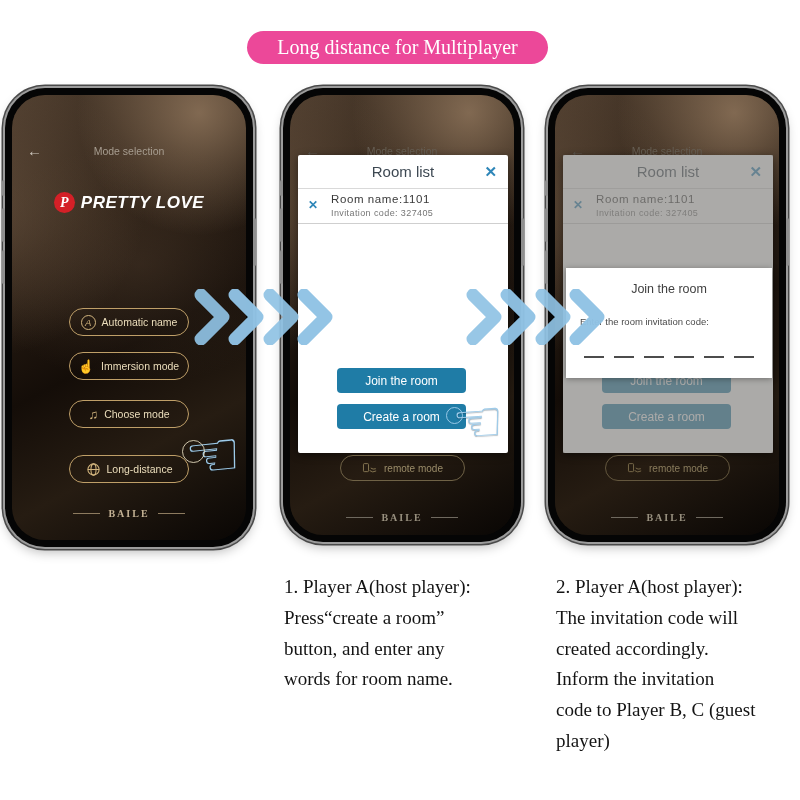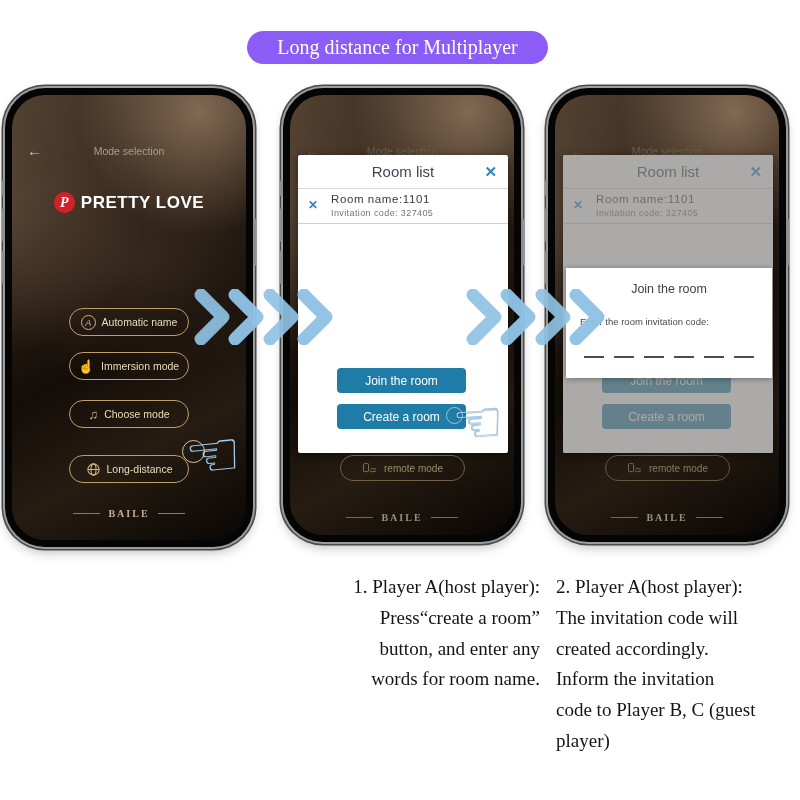--- a/index.html
+++ b/index.html
@@ -2,21 +2,21 @@
 <html><head>
 <meta charset="utf-8">
 <style>
   * { margin:0; padding:0; box-sizing:border-box; }
   html,body { background:#fff; }
   .canvas { position:relative; width:800px; height:800px; background:#ffffff; overflow:hidden;
             font-family:"Liberation Sans", sans-serif; }
 
   
   .banner { position:absolute; left:247px; top:31px; width:301px; height:33px;
-            background:#8b5cf6; border-radius:17px; display:flex; align-items:center; justify-content:center; }
+            background:#ec4899; border-radius:17px; display:flex; align-items:center; justify-content:center; }
   .banner span { color:#ffffff; font-family:"Liberation Serif", serif; font-size:20px; }
 
   
   .phone { position:absolute; background:#050505; border-radius:40px;
            box-shadow:0 0 0 2px #9c9c9c, 0 0 0 3.5px #4a4a4a, 0 5px 12px rgba(0,0,0,.28); z-index:10; }
   .screen { position:absolute; inset:7px; border-radius:33px; overflow:hidden; background:#0d0a07; }
   .swirl { position:absolute; inset:0;
     background:
       radial-gradient(95% 50% at 80% 4%, rgba(158,130,102,.72) 0%, rgba(158,130,102,0) 55%),
       radial-gradient(130% 60% at -15% 26%, rgba(120,96,74,.55) 0%, rgba(120,96,74,0) 55%),
@@ -28,21 +28,21 @@
   .back-ic { position:absolute; left:15px; top:0; font-size:15px; color:#cfc8bf; line-height:20px; }
   .ph-title { position:absolute; left:0; right:0; text-align:center; font-size:10.5px; color:#a79d90; line-height:20px; }
   .dim .back-ic { color:#5c564e; }
   .dim .ph-title { color:#675f54; }
 
   
   .logo-row { position:absolute; left:0; right:0; top:97px; display:flex; align-items:center; justify-content:center; gap:6px; }
   .logo-mark { width:21px; height:21px; border-radius:50%; background:#d42027; color:#fff;
                font-family:"Liberation Serif", serif; font-style:italic; font-weight:bold; font-size:14px;
                display:flex; align-items:center; justify-content:center; }
-  .logo-text { color:#ffffff; font-weight:bold; font-size:17px; letter-spacing:.5px; }
+  .logo-text { color:#ffffff; font-weight:bold; font-style:italic; font-size:17px; letter-spacing:.5px; }
   .choose { position:absolute; left:0; right:0; top:156px; text-align:center; font-size:10px; color:#b5ab9f; }
   .mode-btn { position:absolute; left:57px; width:120px; height:28px; border:1.5px solid #bf9f68; border-radius:15px;
               display:flex; align-items:center; justify-content:center; gap:6px; color:#ecdebc; font-size:10.5px; }
   .mode-ic { color:#d2b57e; font-size:13px; line-height:13px; }
   .circle-a { display:inline-flex; width:15px; height:15px; border:1.3px solid #d2b57e; border-radius:50%;
               align-items:center; justify-content:center; font-size:9.5px; color:#d2b57e; font-style:italic; }
   .brand-row { position:absolute; left:0; right:0; display:flex; align-items:center; justify-content:center; gap:8px; }
   .brand-line { width:27px; height:1px; background:#8d7b5f; }
   .brand-text { font-family:"Liberation Serif", serif; font-weight:bold; font-size:10px; letter-spacing:2px; color:#c3b193; }
   .brand-dim .brand-line { background:#6f695f; }
@@ -261,21 +261,21 @@
       <path d="M110 6 L132 28 L110 50" opacity=".97"></path>
     </g>
   </svg>
 
   <div class="ring ring-gold" style="left:182px; top:440px; width:23px; height:23px;"></div>
   <span class="hand" style="left:185px; top:424px; font-size:63px; transform:rotate(-6deg);">☜</span>
 
   <div class="ring ring-blue" style="left:446px; top:407px; width:17px; height:17px;"></div>
   <span class="hand" style="left:452px; top:393px; font-size:58px; transform:rotate(-4deg);">☜</span>
 
-  <div class="caption" style="left:284px; top:572px;text-align:right;">1. Player A(host player):
+  <div class="caption" style="left:284px; top:572px;">1. Player A(host player):
 Press“create a room”
 button, and enter any
 words for room name.</div>
   <div class="caption" style="left:556px; top:572px;">2. Player A(host player):
 The invitation code will
 created accordingly.
 Inform the invitation
 code to Player B, C (guest
 player)</div>
 

